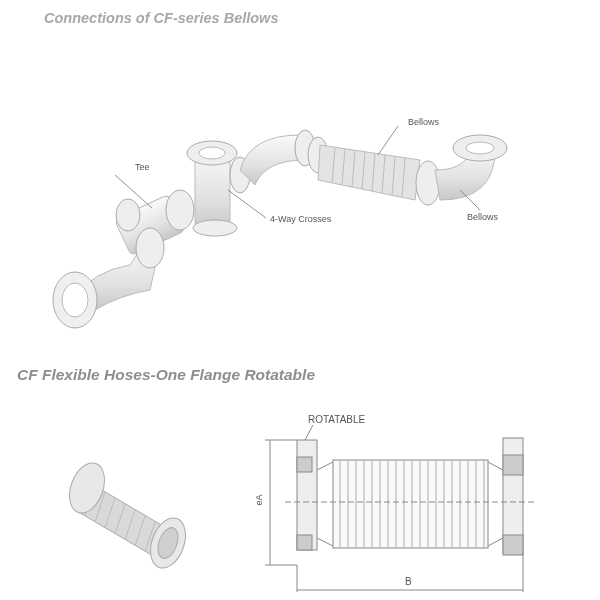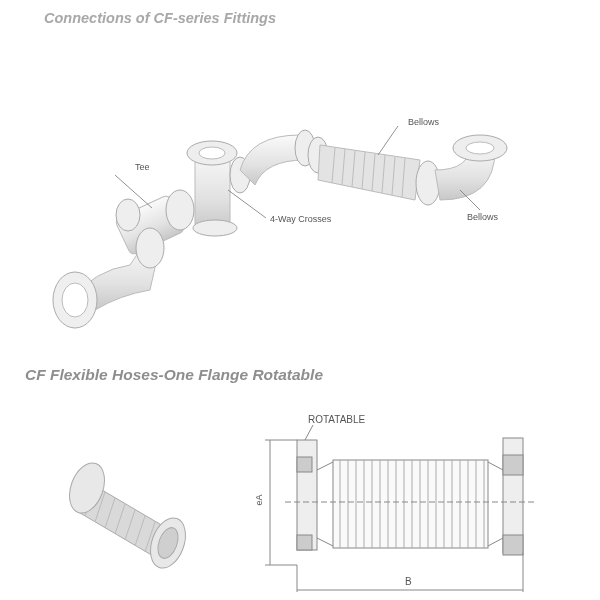--- a/index.html
+++ b/index.html
@@ -1,26 +1,26 @@
 <!DOCTYPE html>
 <html><head>
   <meta charset="utf-8">
   <style>
     html, body { margin: 0; padding: 0; background: #ffffff; }
     body { width: 600px; height: 600px; position: relative; overflow: hidden; font-family: "Liberation Sans", sans-serif; }
     .title { position: absolute; font-weight: bold; font-style: italic; color: #a8a8a8; }
     .title1 { left: 44px; top: 10px; font-size: 14.5px; }
-    .title2 { left: 17px; top: 366px; font-size: 15.5px; color: #8e8e8e; margin-left: 8px; }
+    .title2 { left: 17px; top: 366px; font-size: 15.5px; color: #8e8e8e; }
     .lbl { position: absolute; font-size: 9px; color: #555; }
     svg { position: absolute; left: 0; top: 0; }
   </style>
 </head>
 <body>
 
-<div class="title title1">Connections of CF-series Fittings</div>
+<div class="title title1">Connections of CF-series Bellows</div>
 
 <svg width="600" height="600">
   <defs>
     <linearGradient id="pipeG" x1="0" y1="0" x2="0" y2="1">
       <stop offset="0" stop-color="#fafafa"></stop>
       <stop offset="0.6" stop-color="#e2e2e2"></stop>
       <stop offset="1" stop-color="#c8c8c8"></stop>
     </linearGradient>
   </defs>
 

